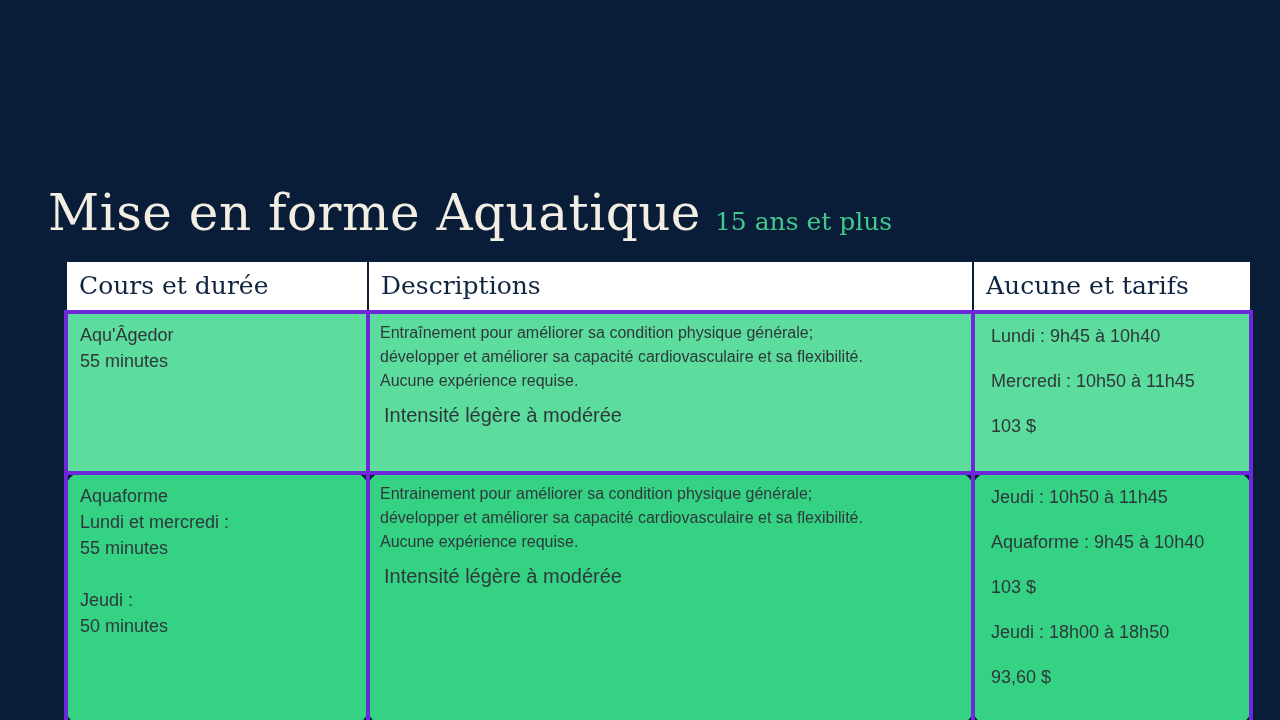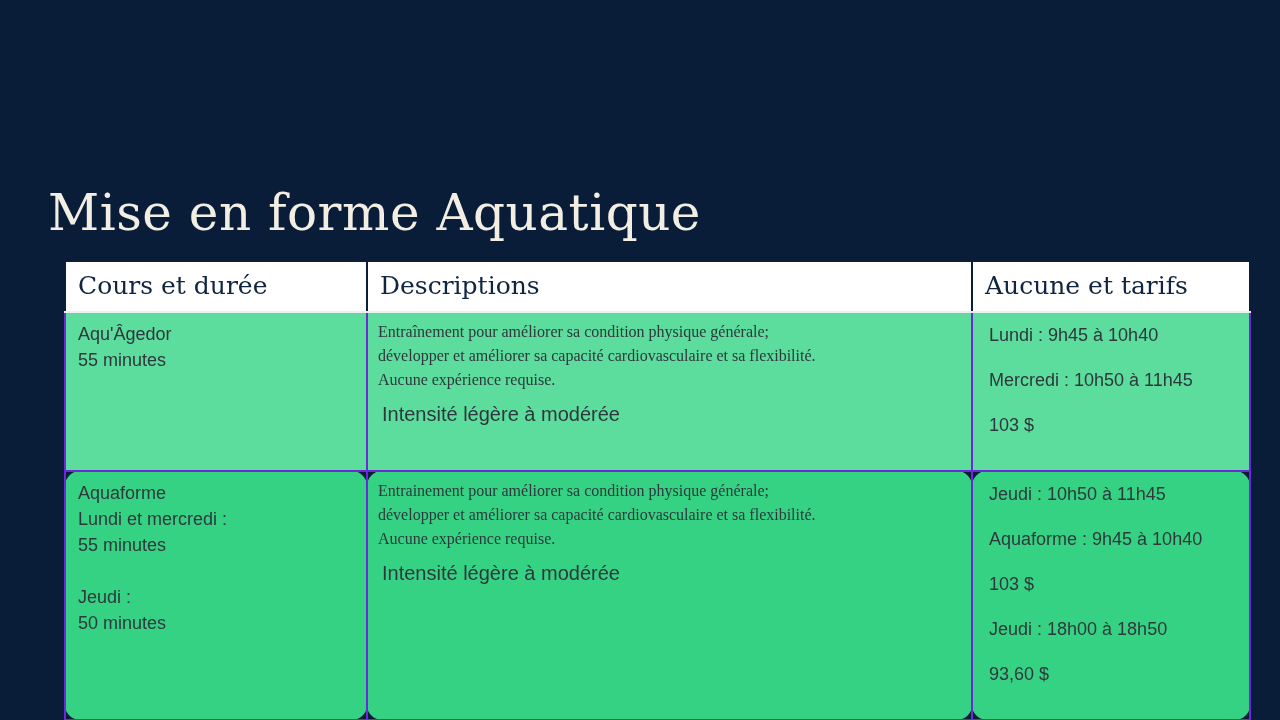--- a/index.html
+++ b/index.html
@@ -50,38 +50,37 @@
     font-size: 25px;
     font-weight: normal;
     text-align: left;
     height: 51px;
     padding: 4px 12px 6px 12px;
     border: 2px solid #0A1E3C;
     border-bottom: 2px solid #E9F1ED;
   }
   td {
     vertical-align: top;
-    border: 2px solid #6d28d9;
+    border: 4px solid #6d28d9;
     color: #2E383C;
   }
   tr.row-1 td { background: #5CDC9D; height: 142px; }
   tr.row-2 td { background: #36D284; height: 211px; border-radius: 15px; }
   td.course-cell {
     font-size: 18px;
     line-height: 26px;
     padding: 8px 12px;
     white-space: pre-line;
   }
   td.desc-cell { padding: 7px 10px; }
   td.desc-cell .desc-para {
     font-size: 16px;
     line-height: 24px;
     margin: 0 0 10px 0;
     white-space: pre-line;
-    font-family: Liberation Serif, serif;
   }
   td.desc-cell .intensity-para {
     font-size: 20px;
     line-height: 24px;
     margin: 4px;
   }
   td.sched-cell {
     padding: 11px 16px;
     font-size: 18px;
   }
@@ -89,20 +88,21 @@
     line-height: 22px;
     margin: 0 0 23px 0;
   }
   td.sched-cell p.gap-top { margin-top: 22px; }
 </style>
 </head>
 <body>
 
 <div class="title-row">
   <span class="slide-title">Mise en forme Aquatique</span>
+  <span class="slide-subtitle">15 ans et plus</span>
 </div>
 
 <table class="course-table">
   <colgroup>
     <col class="c1">
       <col class="c2">
       <col class="c3">
   </colgroup>
   <thead>
     <tr>

